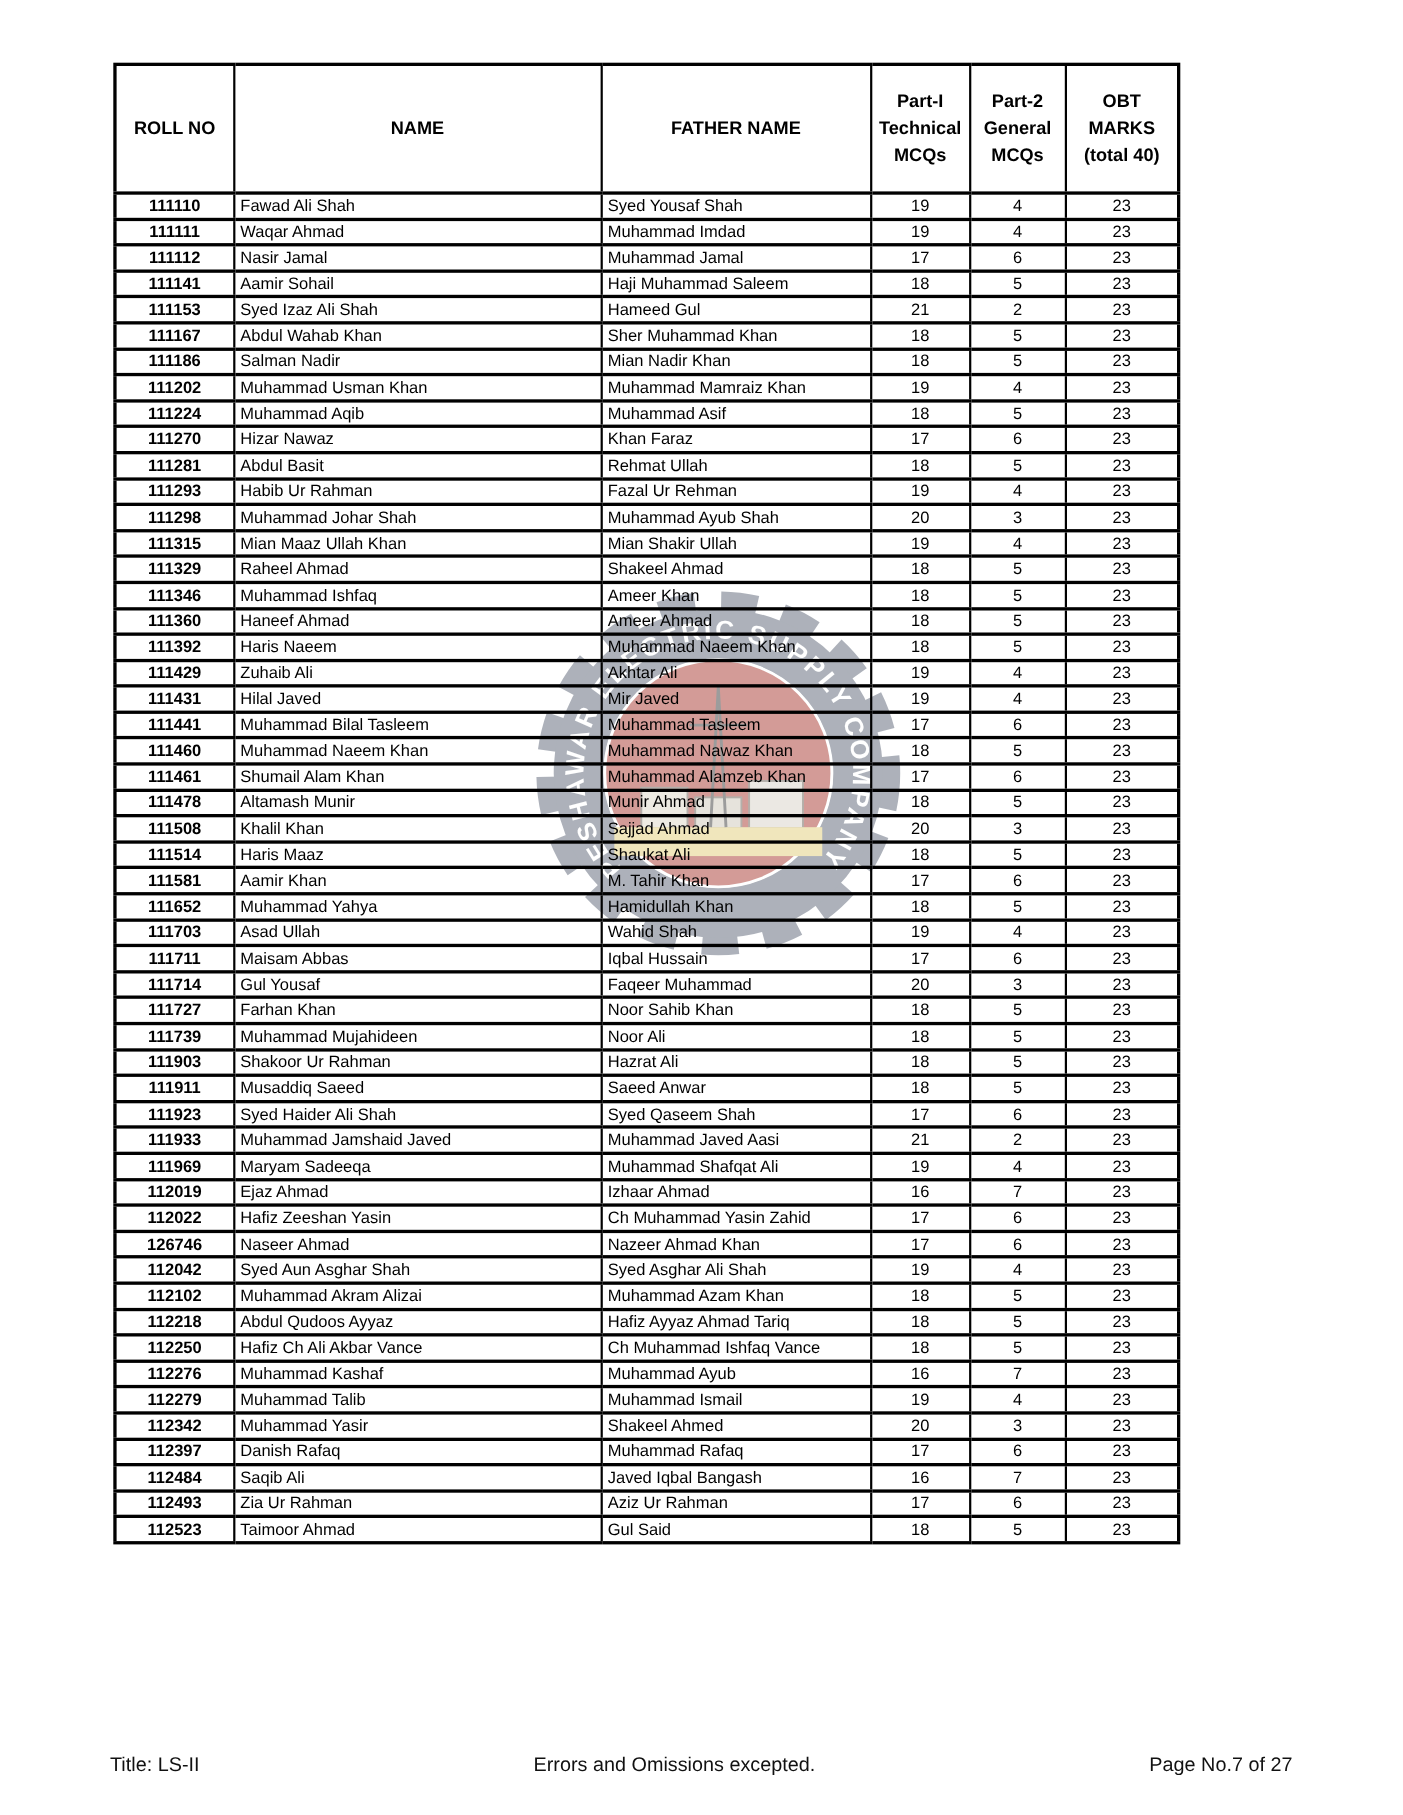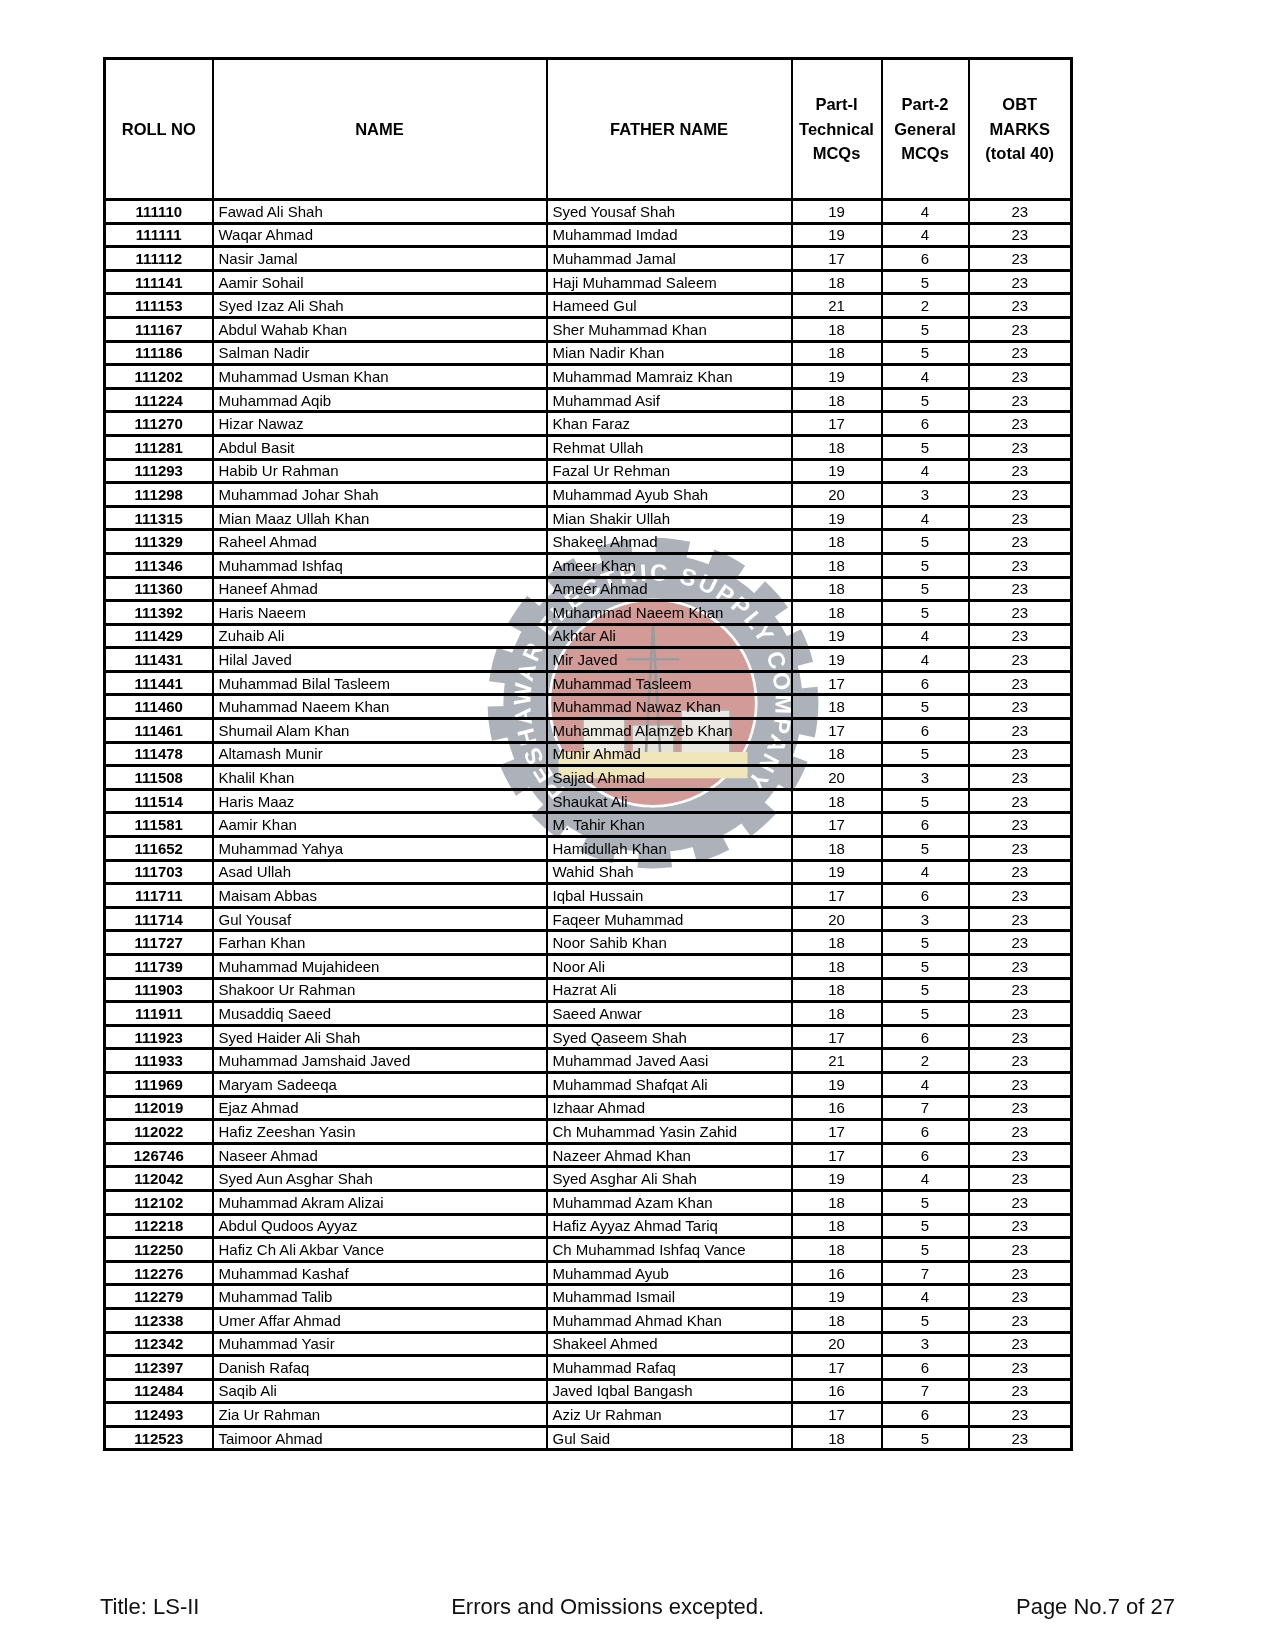--- a/index.html
+++ b/index.html
@@ -19,36 +19,36 @@
     border-collapse:collapse;table-layout:fixed;background:transparent;
   }
   table.sheet{border:3px solid #000;}
   table.sheet th, table.sheet td{
     border-left:2px solid #000;border-right:2px solid #000;
     border-top:3px solid #000;border-bottom:3px solid #000;
     overflow:hidden;background:transparent;
   }
   table.sheet thead th{
     height:106px;font-size:16.5px;font-weight:bold;
-    white-space:pre-line;line-height:1.5;padding:16px 6px;
+    white-space:pre-line;line-height:1.5;padding:4px 6px;
     vertical-align:middle;text-align:center;
   }
   table.sheet thead th.hleft{text-align:center;}
   table.sheet td{
     height:20.6px;font-size:15px;line-height:1;
     padding:0 5px;vertical-align:middle;white-space:nowrap;
   }
   td.roll{font-weight:bold;text-align:center;}
   td.txt{text-align:left;}
   td.num{text-align:center;}
   
   .footer{
     position:absolute;left:100px;top:1594px;width:1075px;z-index:1;
     display:flex;justify-content:space-between;align-items:baseline;
-    font-size:22px;color:#111;
+    font-size:18px;color:#111;
   }
 </style>
 </head>
 <body>
 
 <div class="watermark">
   <svg viewBox="0 0 400 400" width="350" height="350" xmlns="http://www.w3.org/2000/svg">
 
     <circle cx="200" cy="200" r="176" fill="none" stroke="#5d6677" stroke-width="26" stroke-dasharray="37 27"></circle>
 
@@ -469,28 +469,20 @@
       </tr>
       <tr>
         <td class="roll">112279</td>
         <td class="txt">Muhammad Talib</td>
         <td class="txt">Muhammad Ismail</td>
         <td class="num">19</td>
         <td class="num">4</td>
         <td class="num">23</td>
       </tr>
       <tr>
-        <td class="roll">112338</td>
-        <td class="txt">Umer Affar Ahmad</td>
-        <td class="txt">Muhammad Ahmad Khan</td>
-        <td class="num">18</td>
-        <td class="num">5</td>
-        <td class="num">23</td>
-      </tr>
-      <tr>
         <td class="roll">112342</td>
         <td class="txt">Muhammad Yasir</td>
         <td class="txt">Shakeel Ahmed</td>
         <td class="num">20</td>
         <td class="num">3</td>
         <td class="num">23</td>
       </tr>
       <tr>
         <td class="roll">112397</td>
         <td class="txt">Danish Rafaq</td>

